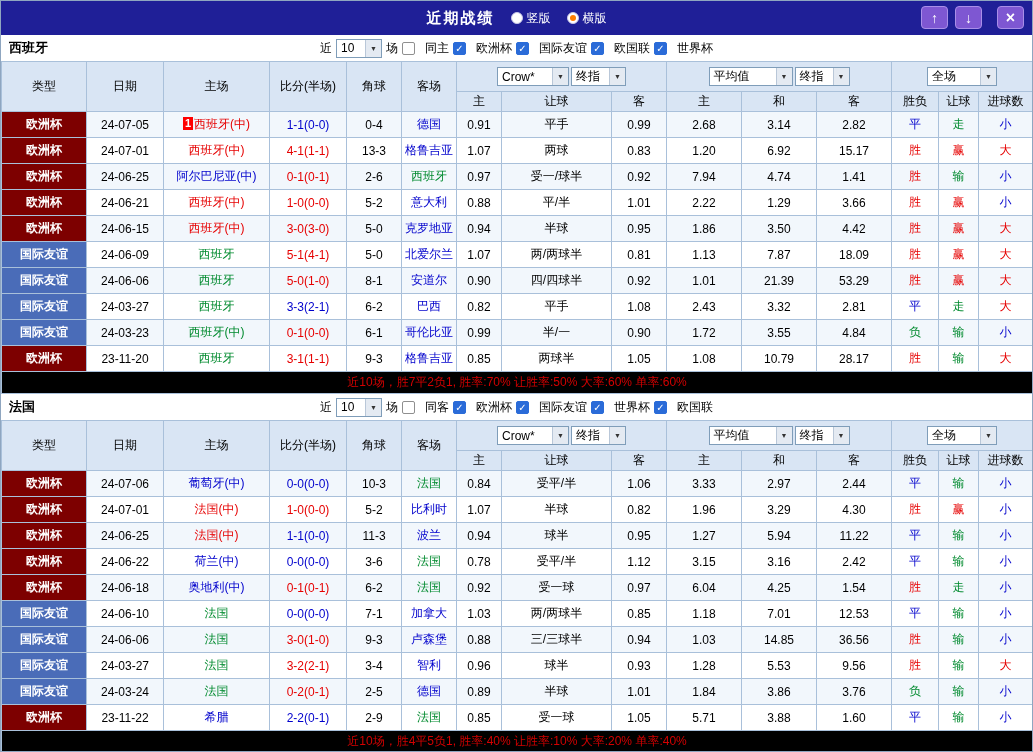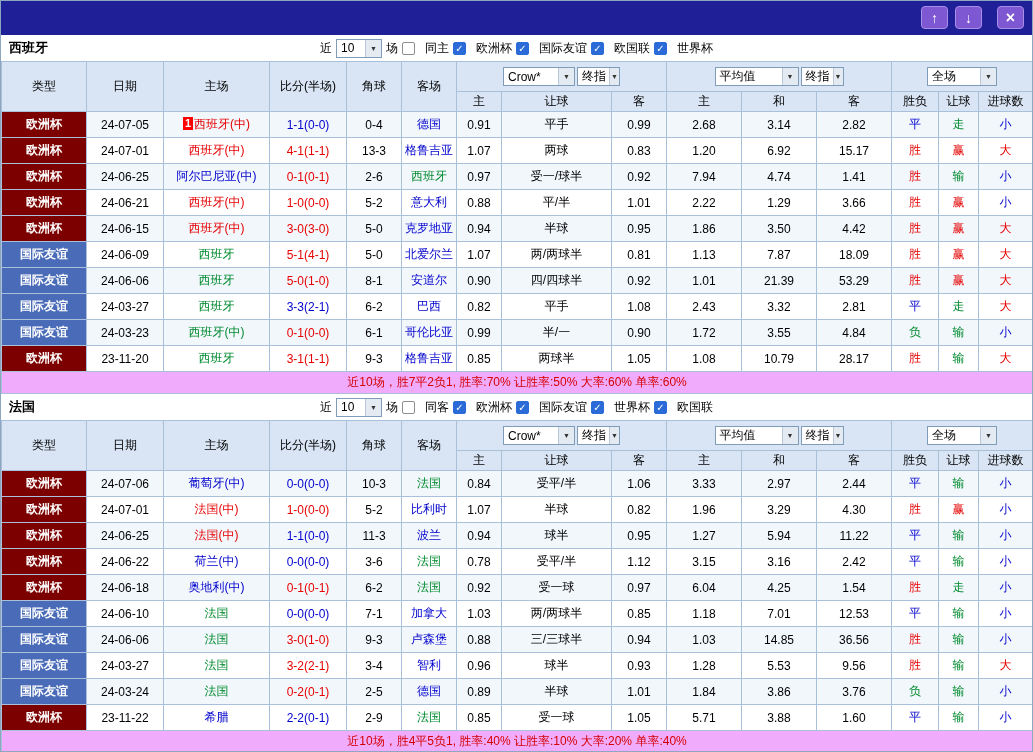--- a/index.html
+++ b/index.html
@@ -31,21 +31,21 @@
   .box.checked { background:var(--checkbox); border-color:var(--checkbox); }
   .box.checked::after { content:'✓'; }
 
   
   .select { display:inline-flex; align-items:center; justify-content:space-between; border:1px solid #7f9db9;
             background:#fff; height:19px; font-size:12px; padding-left:4px; cursor:pointer; color:#000; }
   .select .arrow { margin-left:3px; width:16px; align-self:stretch; background:#e4eaf2; border-left:1px solid #b9c7d8;
                    display:flex; align-items:center; justify-content:center; font-size:7px; color:#333; }
   .sel-count { width:46px; }
   .sel-crow  { width:72px; }
-  .sel-final { width:43px; }
+  .sel-final { width:55px; }
   .sel-avg   { width:84px; }
   .sel-full  { width:70px; }
 
   
   table { width:100%; border-collapse:collapse; table-layout:fixed; font-size:12px; text-align:center; }
   th, td { border:1px solid var(--border); padding:0 1px; overflow:hidden; white-space:nowrap; }
   thead th { background:var(--header-bg); font-weight:normal; color:#000; }
   thead tr.h1 th { height:30px; }
   thead tr.h2 th { height:20px; }
   .sel-group { display:inline-flex; gap:2px; align-items:center; }
@@ -54,28 +54,39 @@
   tbody tr:nth-child(even) { background:#fff; }
   td.type-cell { color:#fff; font-weight:bold; }
   td.type-cell.euro { background:var(--euro-bg); }
   td.type-cell.friendly { background:var(--friendly-bg); }
   .team-link { text-decoration:none; cursor:pointer; }
   .c-red   { color:var(--red); }
   .c-green { color:var(--green); }
   .c-blue  { color:var(--blue); }
   .badge { display:inline-block; background:var(--badge-bg); color:#fff; font-size:11px; font-weight:bold;
            line-height:13px; padding:0 2px; margin-right:1px; vertical-align:1px; }
-  tfoot td { height:22px; background:#f0abfc; color:var(--summary); font-size:12px; }
+  tfoot td { height:22px; background:#000000; color:var(--summary); font-size:12px; }
 </style>
 </head>
 <body>
 
 <div class="window">
 
   <div class="titlebar">
+    <div class="titlebar-center">
+      <span class="page-title">近期战绩</span>
+      <span class="radio-option">
+        <span class="radio"></span>
+        <span>竖版</span>
+      </span>
+      <span class="radio-option">
+        <span class="radio checked"></span>
+        <span>横版</span>
+      </span>
+    </div>
     <div class="titlebar-actions">
       <button class="tb-btn">
           <span>↑</span>
         </button>
       <button class="tb-btn">
           <span>↓</span>
         </button>
       <button class="tb-btn close">
           <span>×</span>
         </button>

